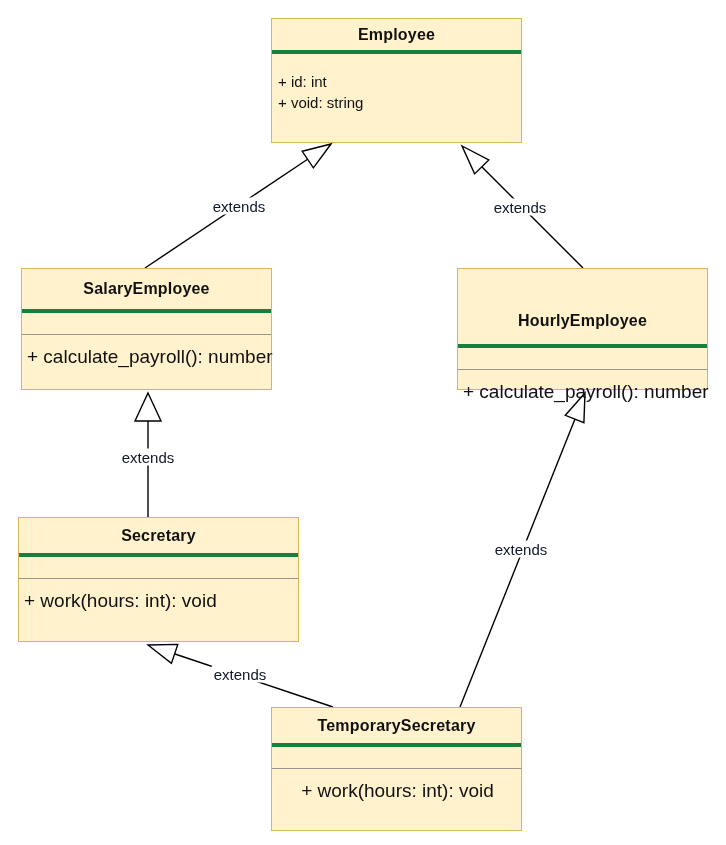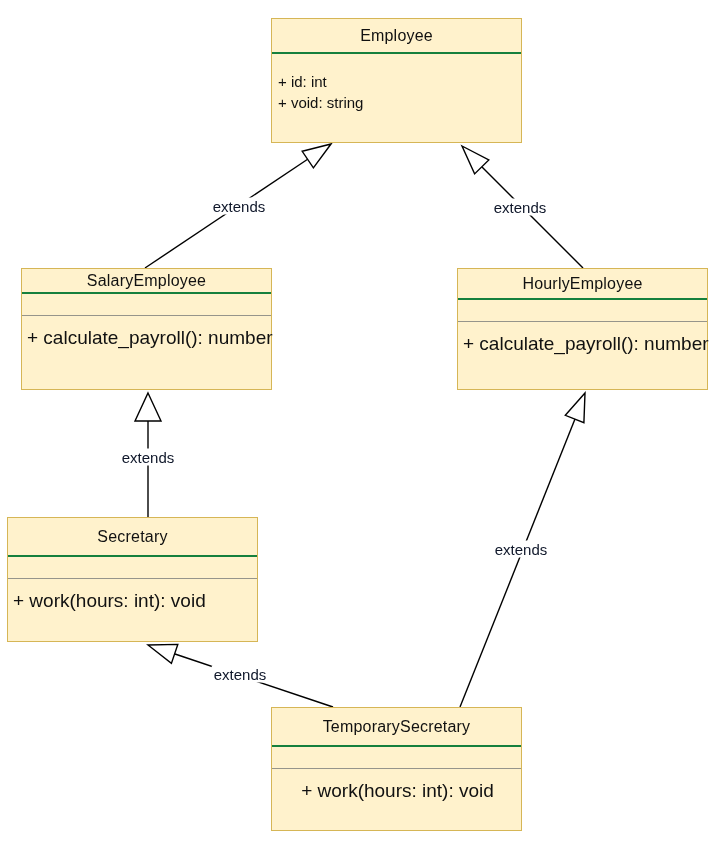--- a/index.html
+++ b/index.html
@@ -27,24 +27,24 @@
     box-sizing: border-box;
     background: #FFF2CC;
     border: 1px solid #D6B656;
     color: #111111;
   }
   .uml-title {
     box-sizing: border-box;
     display: flex;
     align-items: center;
     justify-content: center;
-    font-weight: normal;
+    font-weight: bold;
     font-size: 16px;
     letter-spacing: 0.2px;
-    border-bottom: 2px solid #15803d;
+    border-bottom: 4px solid #15803d;
   }
   .uml-attrs-empty {
     box-sizing: border-box;
     height: 22px;
     border-bottom: 1px solid #96958b;
   }
   .uml-attrs-list {
     box-sizing: border-box;
     padding: 17px 4px 0 6px;
     font-size: 15px;
@@ -115,36 +115,36 @@
 
   <div class="uml-class" style="left:271px; top:18px; width:251px; height:125px;">
     <div class="uml-title" style="height:35px;">Employee</div>
     <div class="uml-attrs-list">
       <div>+ id: int</div>
       <div>+ void: string</div>
     </div>
   </div>
 
   <div class="uml-class" style="left:21px; top:268px; width:251px; height:122px;">
-    <div class="uml-title" style="height:25px;text-align:right;">SalaryEmployee</div>
+    <div class="uml-title" style="height:44px;text-align:right;">SalaryEmployee</div>
     <div class="uml-attrs-empty"></div>
     <div class="uml-methods">
       <div>+ calculate_payroll(): number</div>
     </div>
   </div>
 
   <div class="uml-class" style="left:457px; top:268px; width:251px; height:122px;">
-    <div class="uml-title" style="height:31px;">HourlyEmployee</div>
+    <div class="uml-title" style="height:51px;margin-top:28px;">HourlyEmployee</div>
     <div class="uml-attrs-empty"></div>
     <div class="uml-methods">
       <div>+ calculate_payroll(): number</div>
     </div>
   </div>
 
-  <div class="uml-class" style="left:7px; top:517px; width:251px; height:125px;">
+  <div class="uml-class" style="left:18px; top:517px; width:281px; height:125px;">
     <div class="uml-title" style="height:39px;">Secretary</div>
     <div class="uml-attrs-empty"></div>
     <div class="uml-methods">
       <div>+ work(hours: int): void</div>
     </div>
   </div>
 
   <div class="uml-class" style="left:271px; top:707px; width:251px; height:124px;text-align:center;">
     <div class="uml-title" style="height:39px;">TemporarySecretary</div>
     <div class="uml-attrs-empty"></div>

